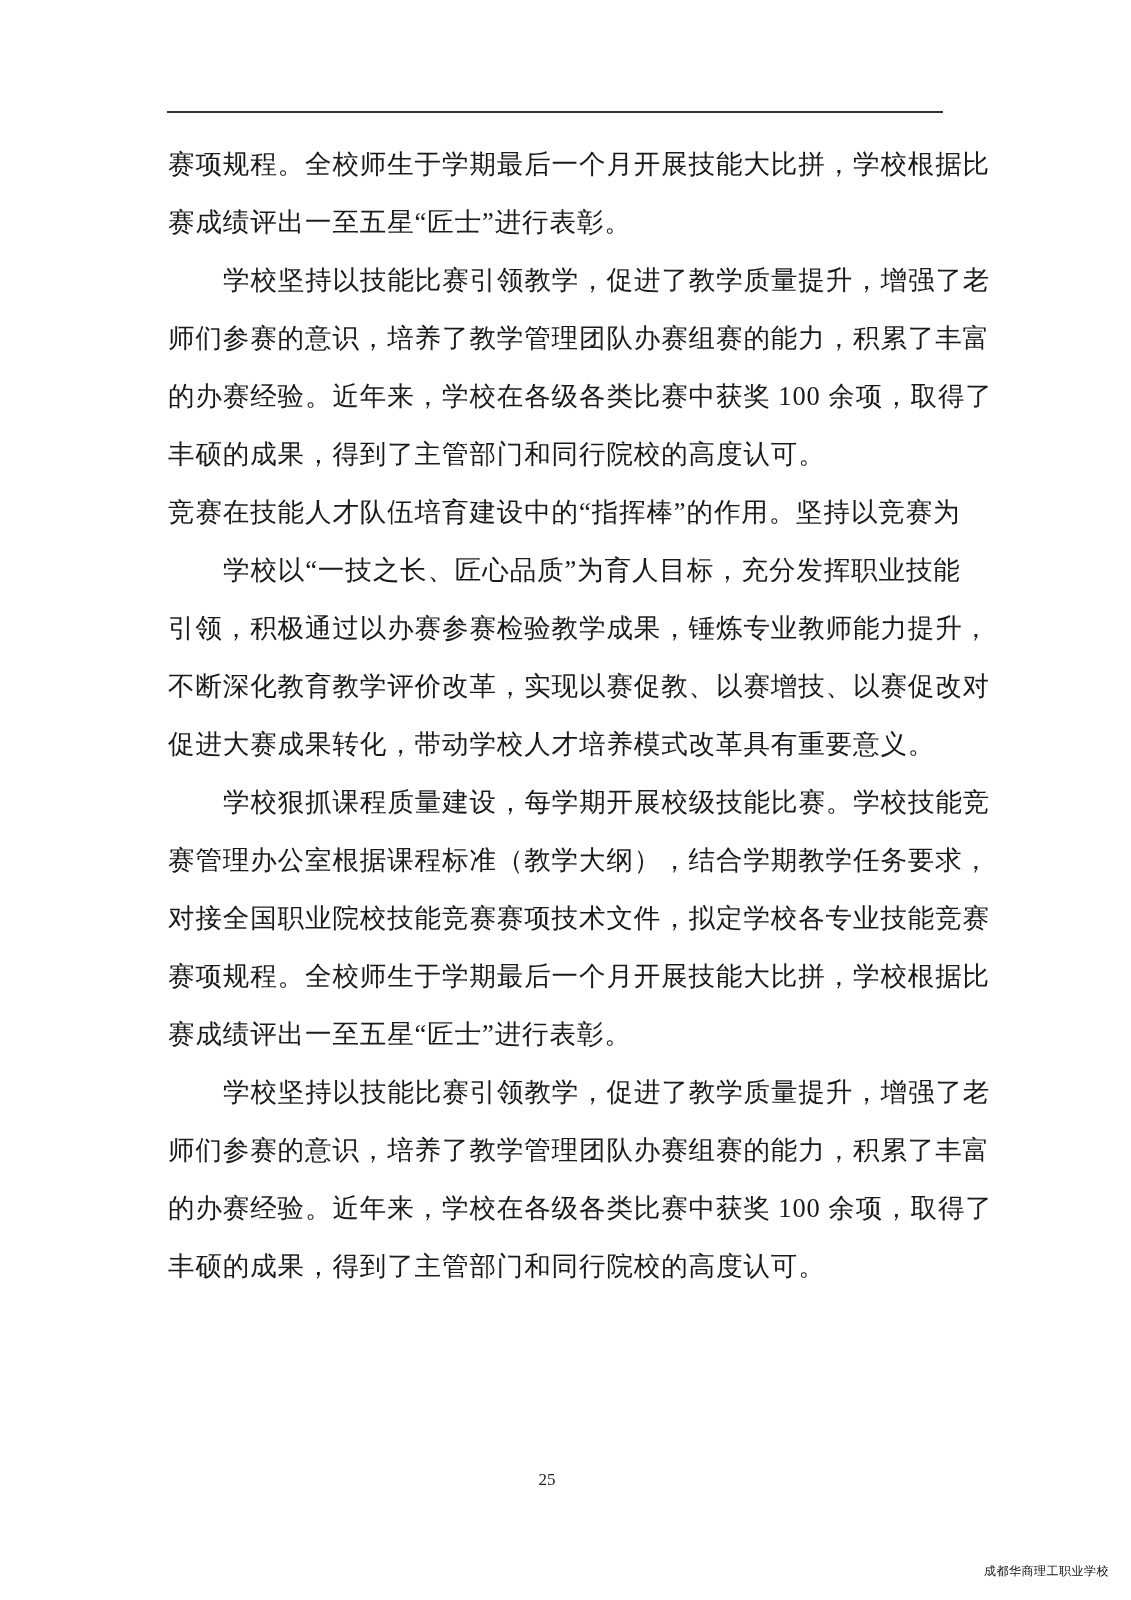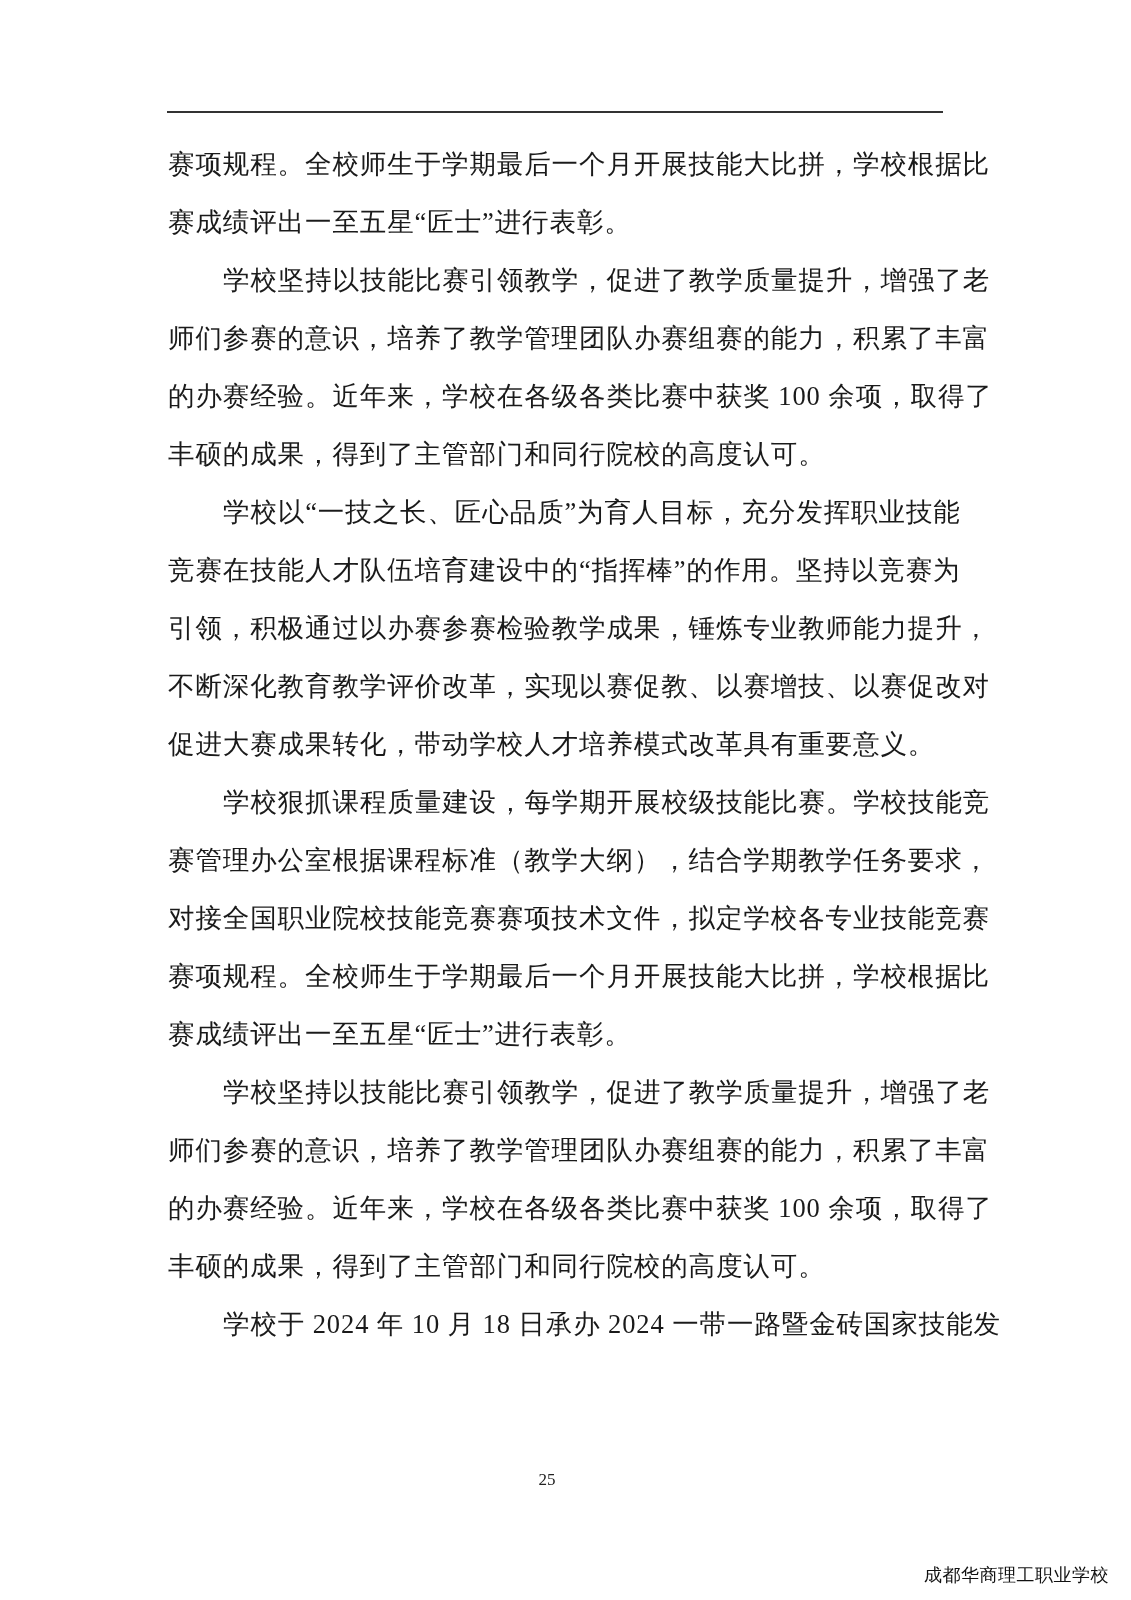--- a/index.html
+++ b/index.html
@@ -49,21 +49,21 @@
     text-align: center;
     font-family: "Liberation Serif", serif;
     font-size: 17px;
     color: #222222;
   }
   .watermark {
     position: absolute;
     right: 22px;
     top: 1563px;
     font-family: "DejaVu Sans", sans-serif;
-    font-size: 18px;
+    font-size: 12px;
     color: #111111;
     letter-spacing: 0.5px;
   }
 </style>
 </head>
 <body>
 
 <div class="header-rule"></div>
 
 <div class="body-text">
@@ -74,22 +74,22 @@
   </div>
 
   <div>
     <div class="line indent">学校坚持以技能比赛引领教学，促进了教学质量提升，增强了老</div>
     <div class="line">师们参赛的意识，培养了教学管理团队办赛组赛的能力，积累了丰富</div>
     <div class="line">的办赛经验。近年来，学校在各级各类比赛中获奖 100 余项，取得了</div>
     <div class="line">丰硕的成果，得到了主管部门和同行院校的高度认可。</div>
   </div>
 
   <div>
+    <div class="line">竞赛在技能人才队伍培育建设中的“指挥棒”的作用。坚持以竞赛为</div>
     <div class="line indent">学校以“一技之长、匠心品质”为育人目标，充分发挥职业技能</div>
-    <div class="line">竞赛在技能人才队伍培育建设中的“指挥棒”的作用。坚持以竞赛为</div>
     <div class="line">引领，积极通过以办赛参赛检验教学成果，锤炼专业教师能力提升，</div>
     <div class="line">不断深化教育教学评价改革，实现以赛促教、以赛增技、以赛促改对</div>
     <div class="line">促进大赛成果转化，带动学校人才培养模式改革具有重要意义。</div>
   </div>
 
   <div>
     <div class="line indent">学校狠抓课程质量建设，每学期开展校级技能比赛。学校技能竞</div>
     <div class="line">赛管理办公室根据课程标准（教学大纲），结合学期教学任务要求，</div>
     <div class="line">对接全国职业院校技能竞赛赛项技术文件，拟定学校各专业技能竞赛</div>
     <div class="line">赛项规程。全校师生于学期最后一个月开展技能大比拼，学校根据比</div>
@@ -97,19 +97,18 @@
   </div>
 
   <div>
     <div class="line indent">学校坚持以技能比赛引领教学，促进了教学质量提升，增强了老</div>
     <div class="line">师们参赛的意识，培养了教学管理团队办赛组赛的能力，积累了丰富</div>
     <div class="line">的办赛经验。近年来，学校在各级各类比赛中获奖 100 余项，取得了</div>
     <div class="line">丰硕的成果，得到了主管部门和同行院校的高度认可。</div>
   </div>
 
   <div>
-    <div class="line indent">学校于 2024 年 10 月 18 日承办 2024 一带一路暨金砖国家技能发</div>
   </div>
 </div>
 
 <div class="page-number">25</div>
 
 <div class="watermark">成都华商理工职业学校</div>
 
 </body></html>

